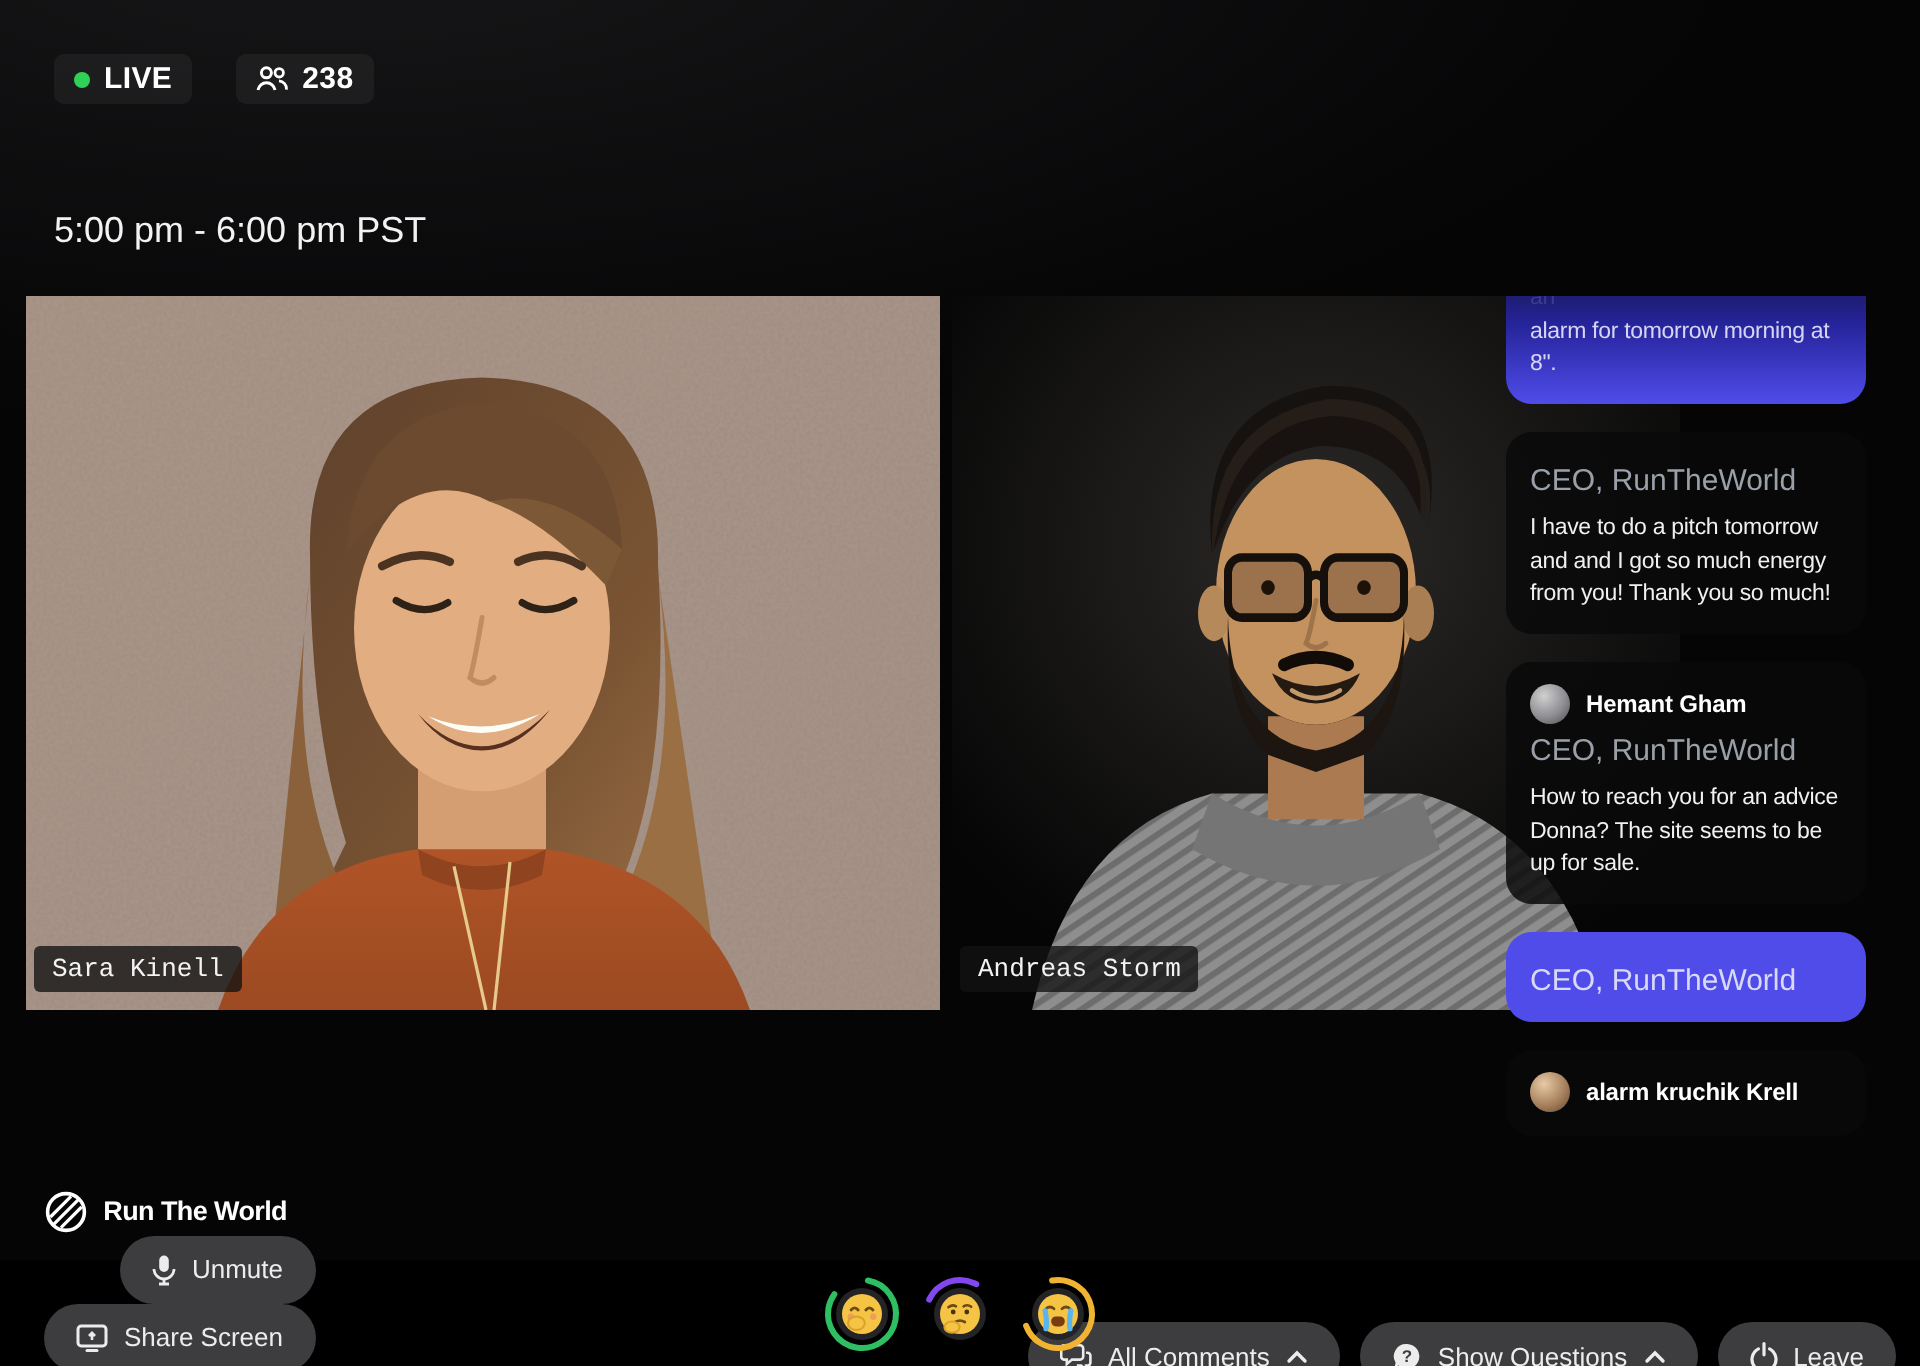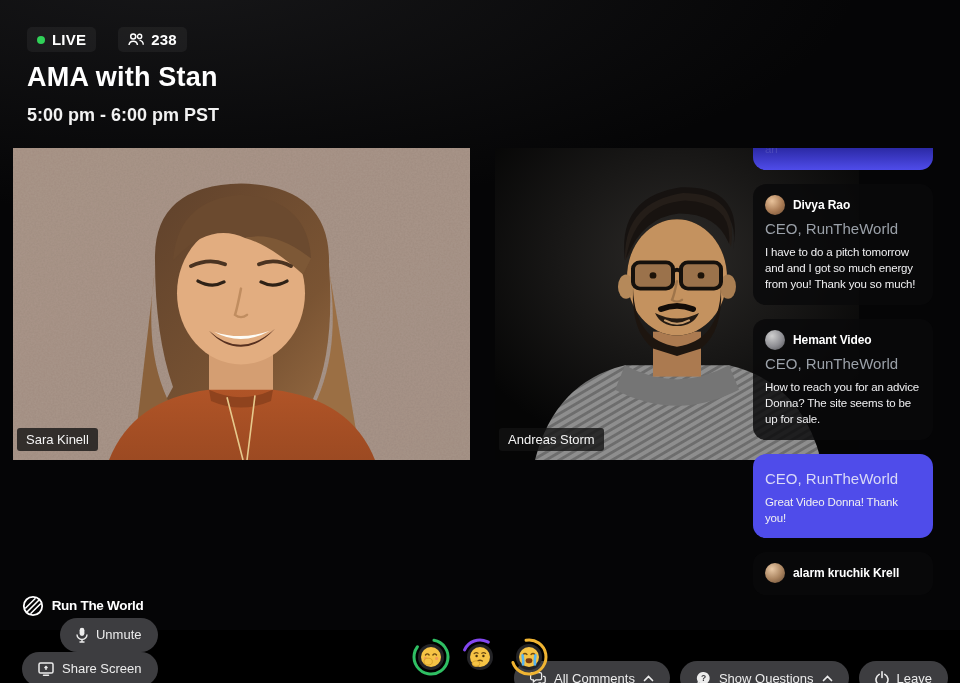--- a/index.html
+++ b/index.html
@@ -8,27 +8,27 @@
   #app { position:relative; width:960px; height:683px; background:#050506; overflow:hidden;
          background-image:radial-gradient(120% 60% at 18% -5%, rgba(70,70,74,.28), rgba(0,0,0,0) 60%); }
 
   
   .hdr-badges { position:absolute; left:27px; top:27px; display:flex; gap:22px; }
   .badge { display:flex; align-items:center; gap:7px; background:rgba(255,255,255,.05);
            border-radius:5px; padding:0 10px; height:25px; font-weight:700; font-size:15px;
            letter-spacing:.2px; color:#fff; }
   .live-dot { width:8px; height:8px; border-radius:50%; background:#30d158; }
   .page-title { position:absolute; left:27px; top:62px; font-size:27px; font-weight:800; letter-spacing:.2px; }
-  .page-time  { position:absolute; left:27px; top:105px; font-size:18px; font-weight:700; color:#f2f2f2; }
+  .page-time  { position:absolute; left:27px; top:105px; font-size:18px; font-weight:400; color:#f2f2f2; }
 
   
-  .tile { position:absolute; top:148px; height:312px; background:#101010; overflow:hidden; }
+  .tile { position:absolute; top:148px; height:357px; background:#101010; overflow:hidden;font-family:Liberation Mono, monospace; }
   .tile svg { display:block; width:100%; height:100%; }
   #tile-1 { left:13px;  width:457px; }
-  #tile-2 { left:495px; width:364px;text-align:right; }
+  #tile-2 { left:476px; width:364px;text-align:right; }
   .name-tag { position:absolute; left:4px; bottom:9px; background:rgba(18,18,18,.78);
               color:#f3f3f3; font-size:13px; padding:4px 9px; border-radius:3px; z-index:2; }
 
   
   .chat { position:absolute; left:753px; top:148px; width:180px; height:474px; overflow:hidden;
           display:flex; flex-direction:column; gap:14px; z-index:5; }
   .msg { border-radius:13px; background:rgba(9,9,11,.84); padding:11px 12px 12px 12px; flex:none; }
   .msg.highlight { background:#4f4cea; }
   .msg.partial { margin-top:-34px;
        background:linear-gradient(180deg,#0b0b14 0%,#26249b 55%,#4f4cea 100%); }
@@ -77,21 +77,20 @@
     <div class="badge">
       <svg class="icon" width="16" height="13" viewBox="0 0 16 13">
         <circle cx="5.2" cy="3.4" r="2.5" fill="none" stroke="#fff" stroke-width="1.5"></circle>
         <path d="M1 12 a4.3 4.3 0 0 1 8.5 0" fill="none" stroke="#fff" stroke-width="1.5"></path>
         <circle cx="11.6" cy="3.4" r="2.1" fill="none" stroke="#fff" stroke-width="1.4"></circle>
         <path d="M11.5 7.4 a4 4 0 0 1 3.7 4.4" fill="none" stroke="#fff" stroke-width="1.4"></path>
       </svg>
       <span>238</span>
     </div>
   </div>
-  <div class="page-title">AMA with Stan</div>
   <div class="page-time">5:00 pm - 6:00 pm PST</div>
 
   <div class="tile" id="tile-1">
     <svg viewBox="0 0 457 333" preserveAspectRatio="none">
       <defs>
         <linearGradient id="granite" x1="0" y1="0" x2="1" y2="1">
           <stop offset="0" stop-color="#b29684"></stop>
             <stop offset=".5" stop-color="#a18d83"></stop>
             <stop offset="1" stop-color="#8f8179"></stop>
         </linearGradient>
@@ -186,43 +185,39 @@
       <path d="M166 172 q16 -7 32 0" stroke="#120c08" stroke-width="6" fill="none" stroke-linecap="round"></path>
       <path d="M170 184 q12 7 24 0" stroke="#c59a6b" stroke-width="2.2" fill="none" stroke-linecap="round"></path>
     </svg>
     <div class="name-tag">Andreas Storm</div>
   </div>
 
   <div class="chat">
 
     <div class="msg partial highlight">
       <div class="msg-text-faded">set a bit like "OK Google, set an</div>
+      <div class="msg-text">alarm for tomorrow morning at 8".</div>
     </div>
 
     <div class="msg">
-      <div class="msg-head">
-        <span class="avatar"></span>
-        <span class="msg-name">Divya Rao</span>
-      </div>
       <div class="msg-role">CEO, RunTheWorld</div>
       <div class="msg-text">I have to do a pitch tomorrow and and I got so much energy from you! Thank you so much!</div>
     </div>
 
     <div class="msg">
       <div class="msg-head">
         <span class="avatar a2"></span>
-        <span class="msg-name">Hemant Video</span>
+        <span class="msg-name">Hemant Gham</span>
       </div>
       <div class="msg-role">CEO, RunTheWorld</div>
       <div class="msg-text">How to reach you for an advice Donna? The site seems to be up for sale.</div>
     </div>
 
     <div class="msg highlight">
       <div class="msg-role">CEO, RunTheWorld</div>
-      <div class="msg-text">Great Video Donna! Thank you!</div>
     </div>
 
     <div class="msg">
       <div class="msg-head">
         <span class="avatar a4"></span>
         <span class="msg-name">alarm kruchik Krell</span>
       </div>
 
     </div>
   </div>

